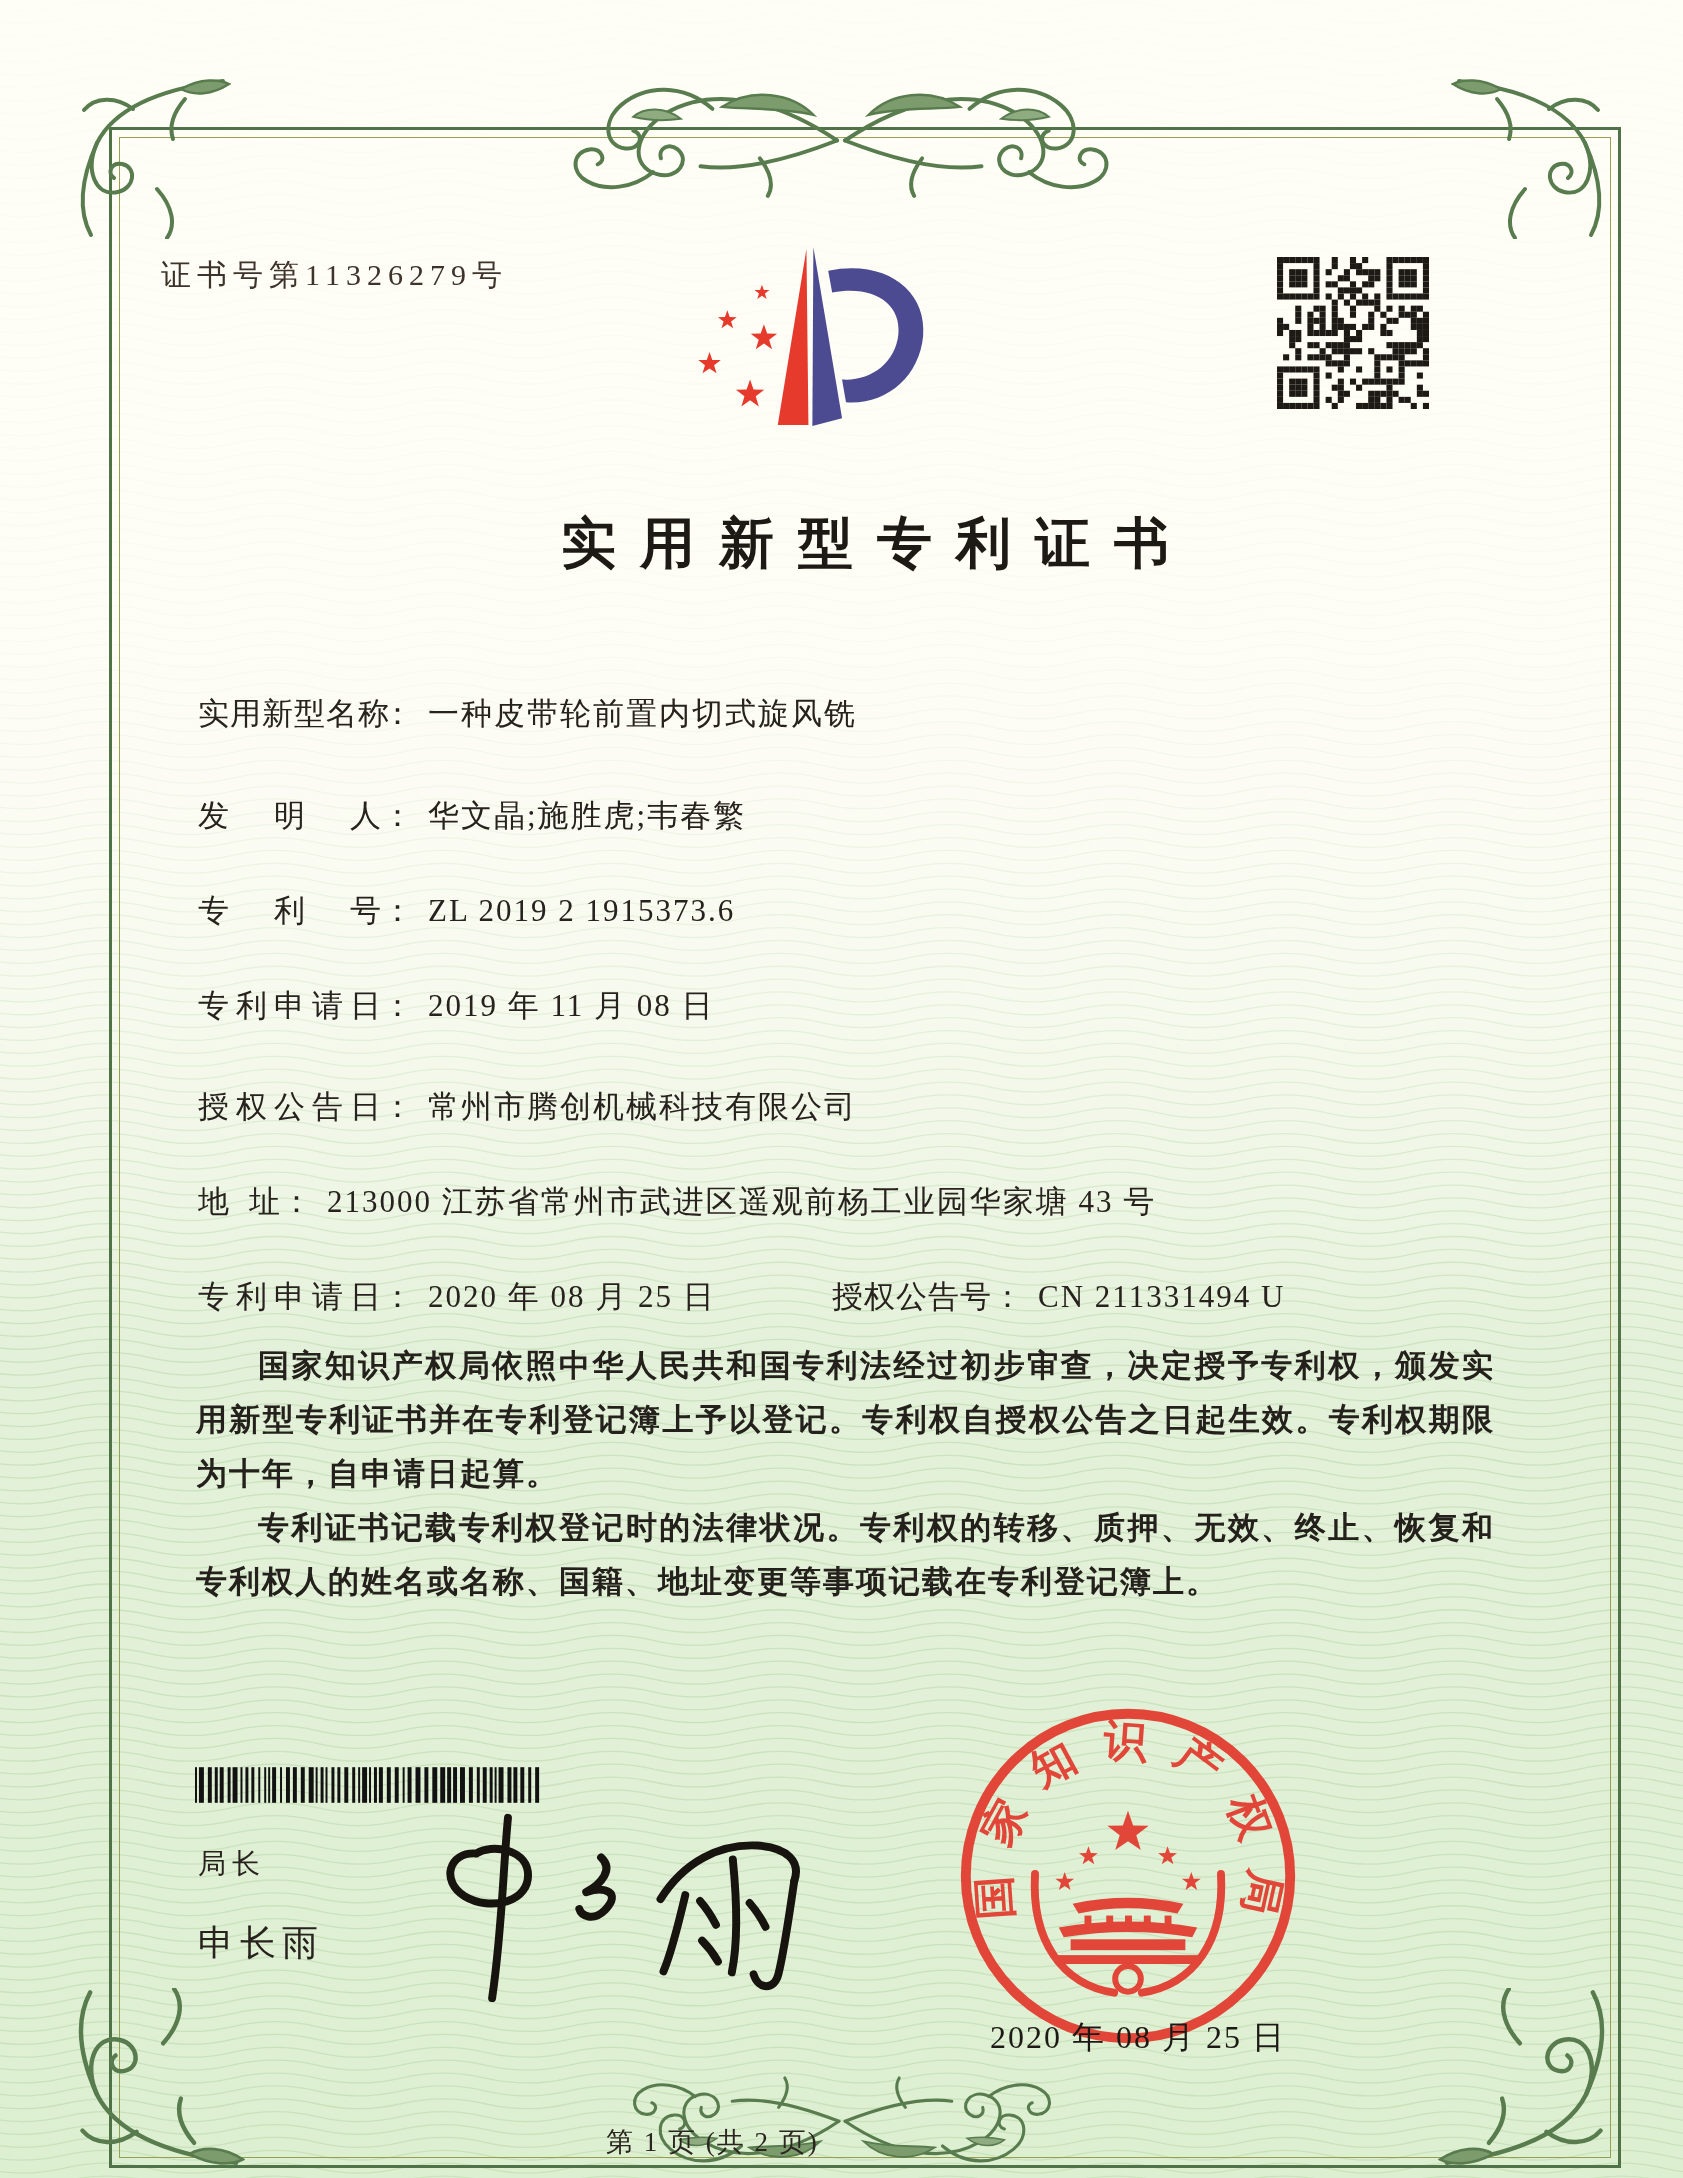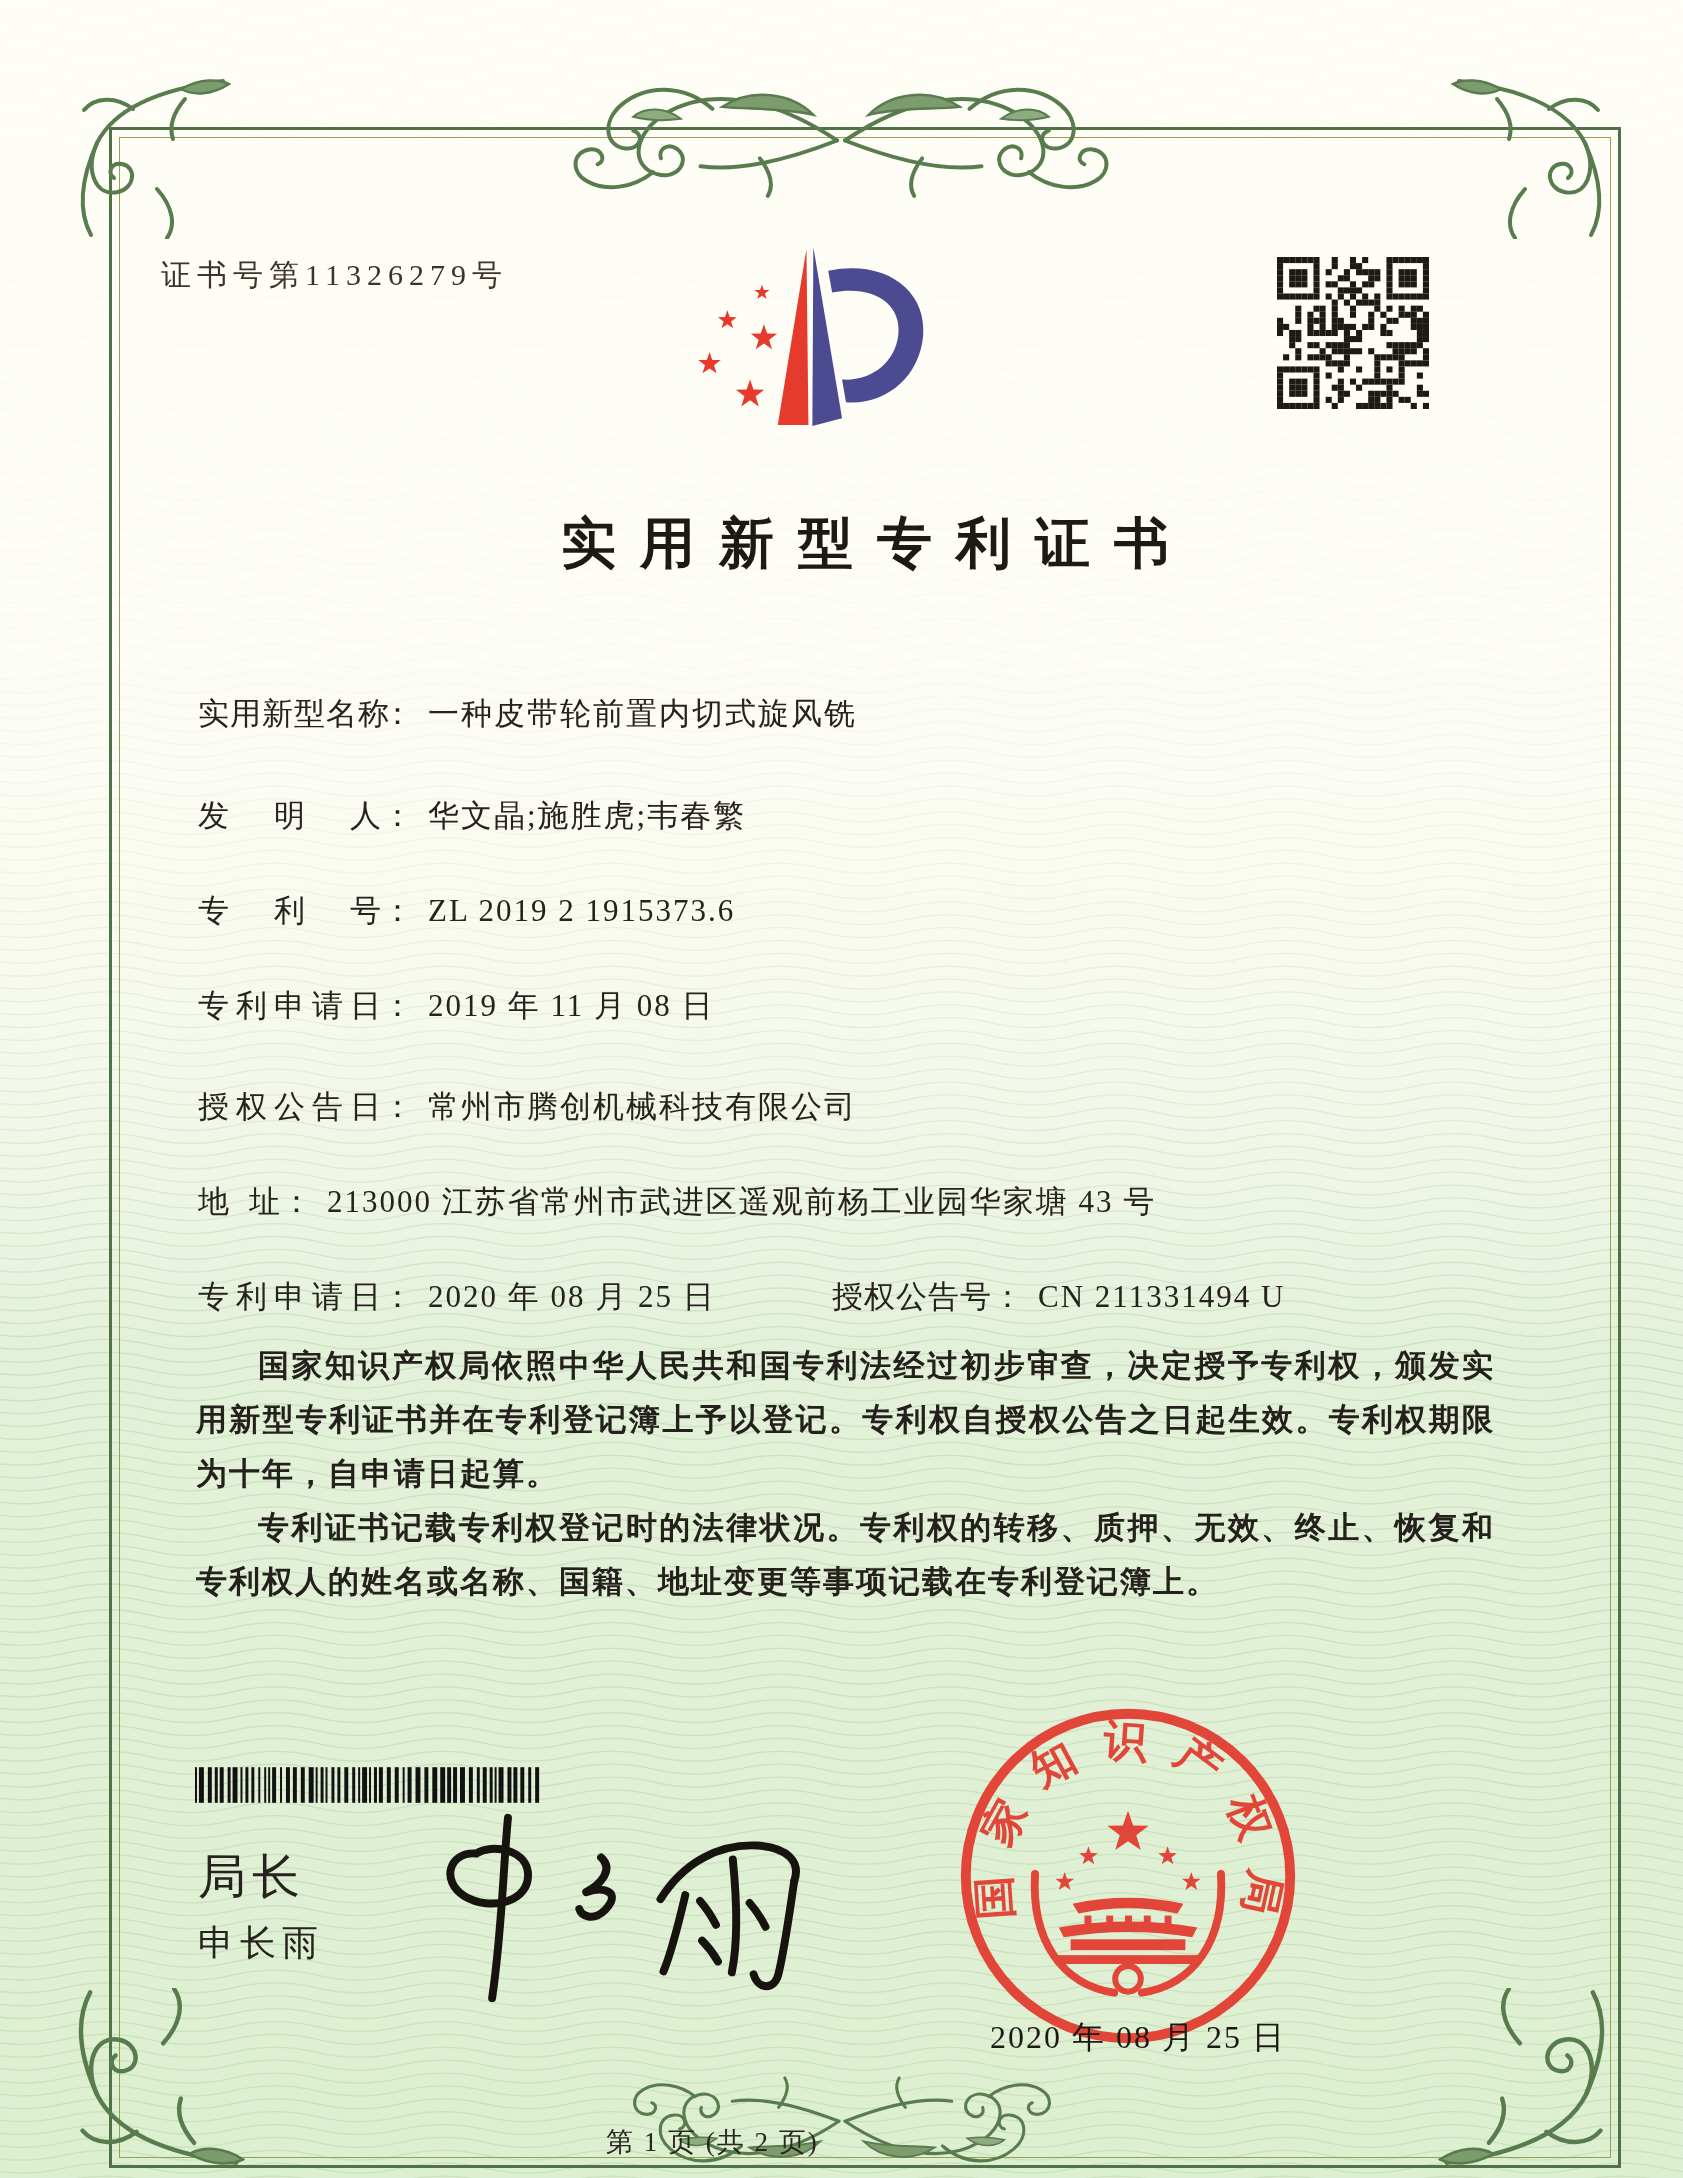--- a/index.html
+++ b/index.html
@@ -22,21 +22,21 @@
   .row{position:absolute;left:198px;right:149px;font-size:31px;letter-spacing:1px;white-space:nowrap;}
   .flabel{display:inline-block;text-align:justify;text-align-last:justify;vertical-align:bottom;}
   .wA{width:184px;} .wB{width:83px;}
   .colon{display:inline-block;margin-right:14px;}
   .fvalue{letter-spacing:2px;}
   .grant2{position:absolute;left:634px;top:0;}
   .paras{position:absolute;left:196px;top:1339px;width:1299px;font-size:31px;line-height:54px;
     letter-spacing:2px;text-align:justify;color:#24201b;}
   .paras p{margin:0;text-indent:2em;font-weight:bold;}
   .barcode{position:absolute;left:195px;top:1767px;}
-  .sig-title{position:absolute;left:198px;top:1845px;font-size:48px;letter-spacing:6px;}
+  .sig-title{position:absolute;left:198px;top:1845px;font-size:28px;letter-spacing:6px;}
   .sig-name{position:absolute;left:198px;top:1919px;font-size:36px;letter-spacing:6px;}
   .signature{position:absolute;left:391px;top:1800px;}
   .seal{position:absolute;left:948px;top:1696px;opacity:.93;}
   .seal text{font-family:"Liberation Serif","DejaVu Serif",serif;font-weight:700;}
   .seal-date{position:absolute;left:990px;top:2016px;font-size:32px;letter-spacing:2px;color:#1d1a16;}
   .footer{position:absolute;left:606px;top:2124px;font-size:27px;letter-spacing:2px;color:#2a251f;}
   .mirrorX{transform:scaleX(-1);} .mirrorY{transform:scaleY(-1);} .mirrorXY{transform:scale(-1,-1);}
 </style>
 </head>
 <body>

